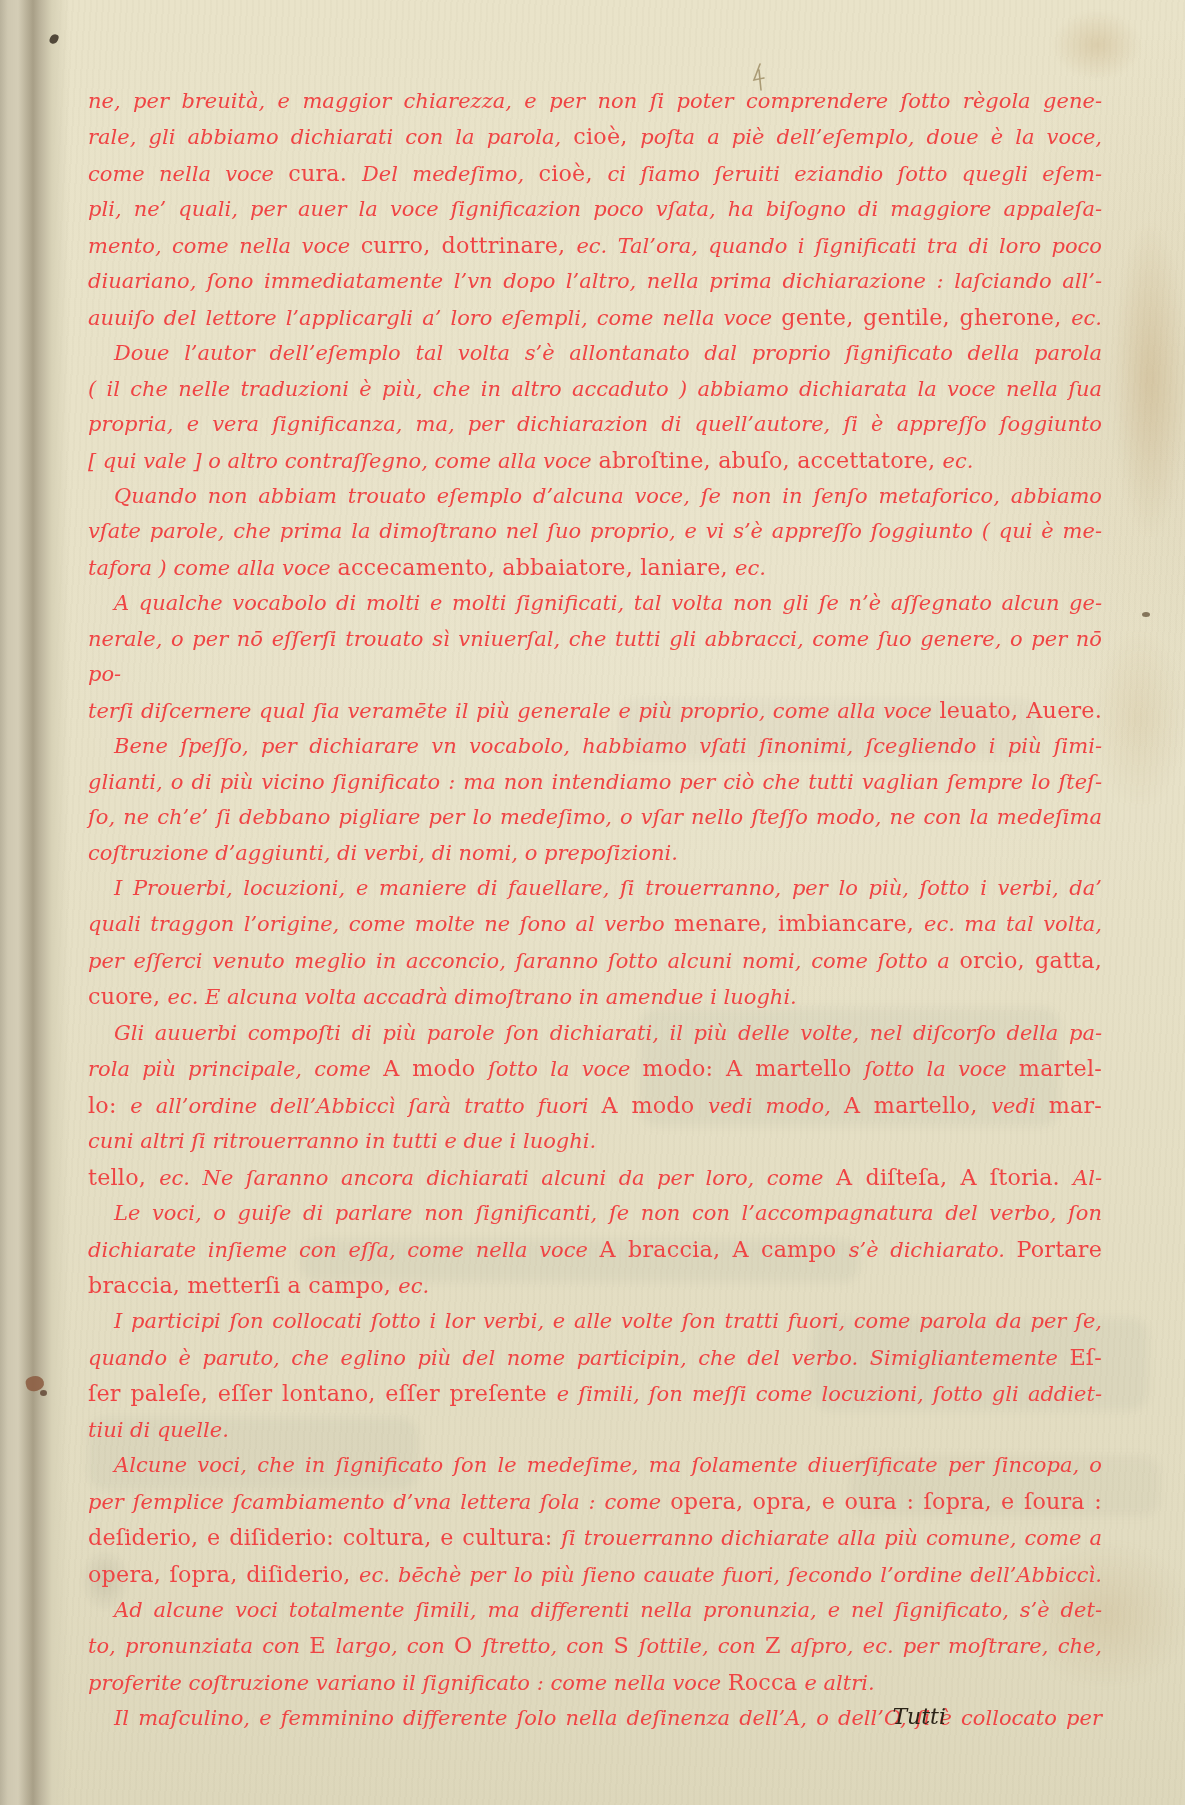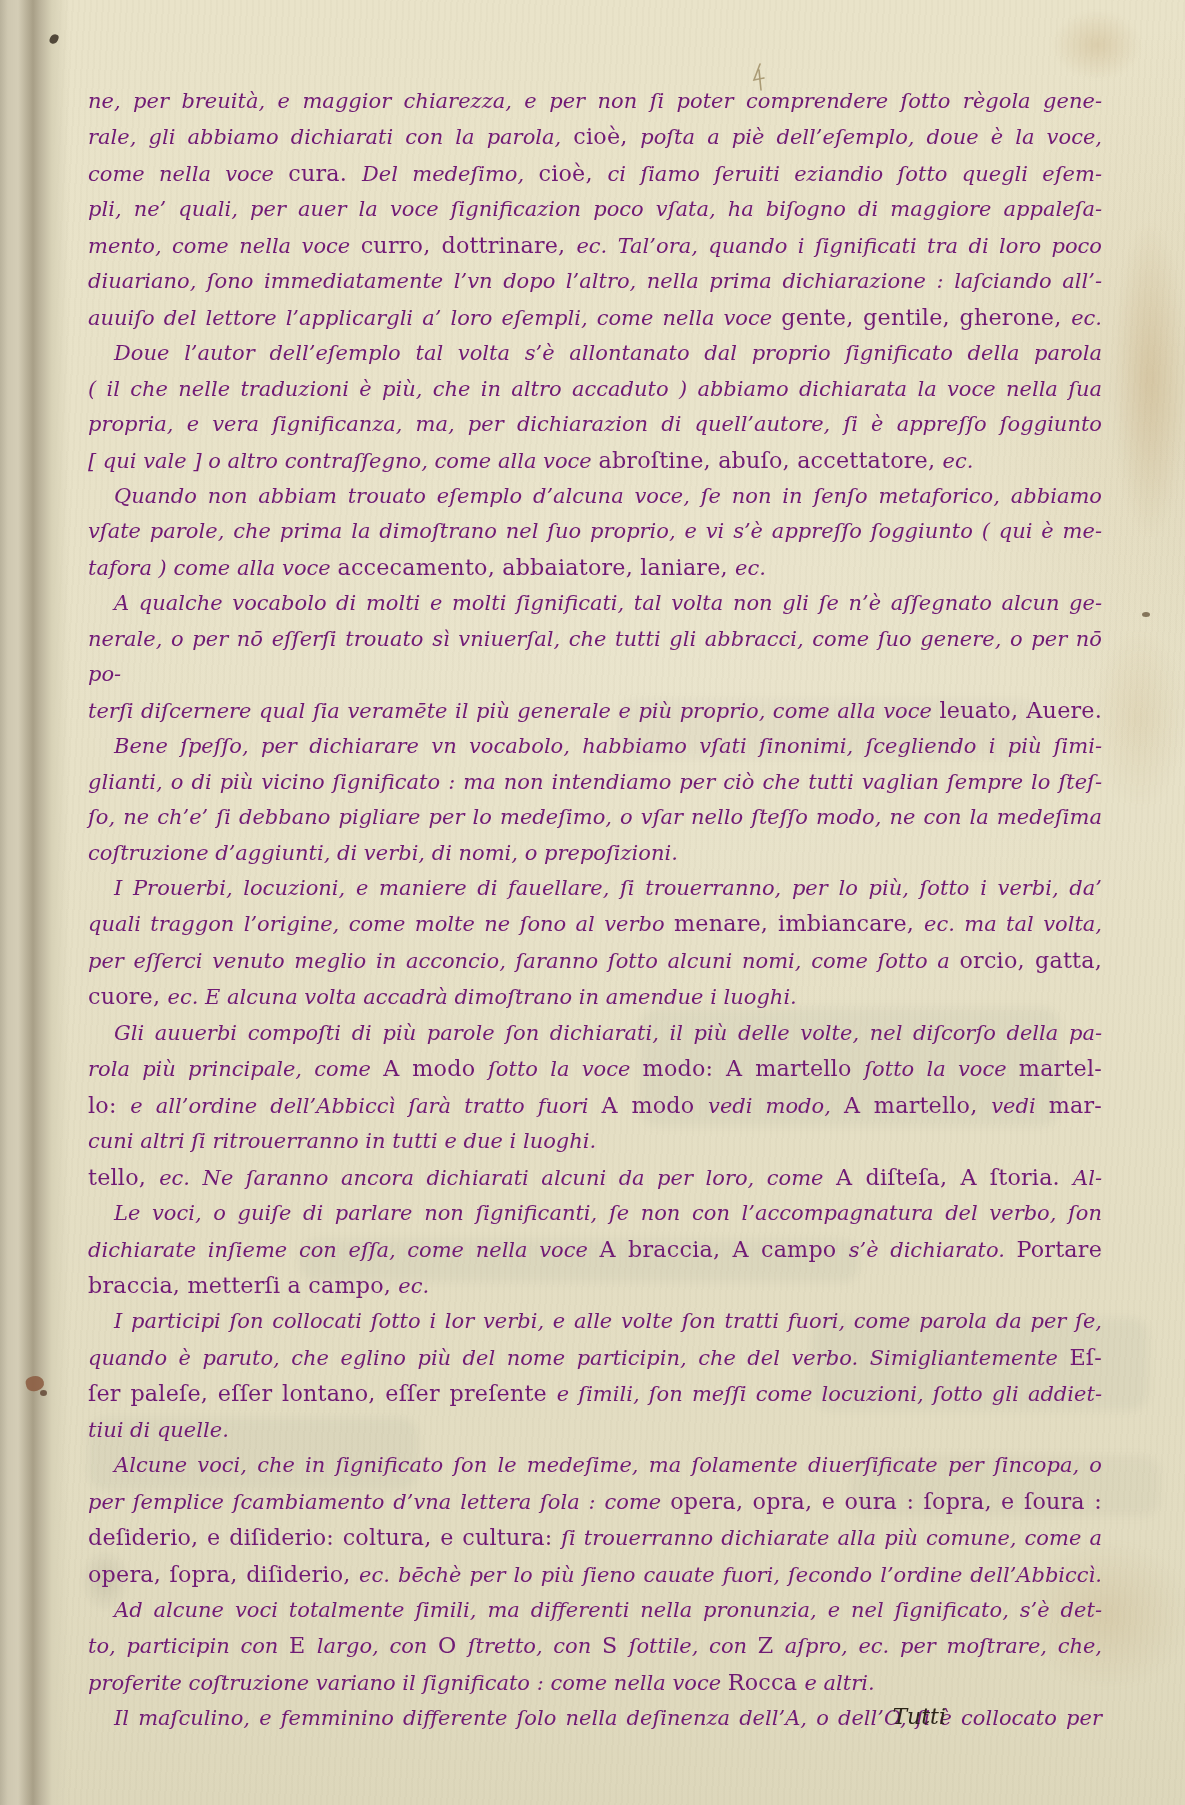--- a/index.html
+++ b/index.html
@@ -14,21 +14,21 @@
   }
   .edge-left{
     position:absolute;left:0;top:0;width:72px;height:1805px;pointer-events:none;
     background:linear-gradient(90deg,
       #b9b29c 0px,#cfc8b1 8px,#d4cdb6 18px,#bcb49c 26px,
       #a89f87 33px,#beb69e 41px,#d8d2b7 52px,rgba(226,220,196,0) 70px);
   }
   .text-block{
     position:absolute;left:88px;top:84px;width:1014px;
     font-size:21px;font-style:italic;line-height:35.45px;
-    color:#701a75;
+    color:#ef4444;
     text-rendering:optimizeLegibility;
   }
   .line{display:block;text-align:justify;text-align-last:justify;white-space:normal;}
   .line.short{text-align-last:left;}
   .line.ind{text-indent:26px;}
   .ro{font-style:normal;font-size:1.06em;letter-spacing:0.2px;}
   .it{}
   .catchword{
     position:absolute;left:104px;top:1704px;width:1014px;
     font-size:22px;font-style:italic;color:#2b2418;
@@ -117,20 +117,20 @@
     <div class="line short"><span class="ro">braccia, metterſi a campo, </span><span class="it">ec.</span></div>
     <div class="line full ind"><span class="it">I participi ſon collocati ſotto i lor verbi, e alle volte ſon tratti fuori, come parola da per ſe,</span></div>
     <div class="line full"><span class="it">quando è paruto, che eglino più del nome participin, che del verbo. Simigliantemente </span><span class="ro">Eſ-</span></div>
     <div class="line full"><span class="ro">ſer paleſe, eſſer lontano, eſſer preſente </span><span class="it">e ſimili, ſon meſſi come locuzioni, ſotto gli addiet-</span></div>
     <div class="line short"><span class="it">tiui di quelle.</span></div>
     <div class="line full ind"><span class="it">Alcune voci, che in ſignificato ſon le medeſime, ma ſolamente diuerſificate per ſincopa, o</span></div>
     <div class="line full"><span class="it">per ſemplice ſcambiamento d’vna lettera ſola : come </span><span class="ro">opera, opra, e oura : ſopra, e ſoura :</span></div>
     <div class="line full"><span class="ro">deſiderio, e diſiderio: coltura, e cultura: </span><span class="it">ſi trouerranno dichiarate alla più comune, come a</span></div>
     <div class="line full"><span class="ro">opera, ſopra, diſiderio, </span><span class="it">ec. bēchè per lo più ſieno cauate fuori, ſecondo l’ordine dell’Abbiccì.</span></div>
     <div class="line full ind"><span class="it">Ad alcune voci totalmente ſimili, ma differenti nella pronunzia, e nel ſignificato, s’è det-</span></div>
-    <div class="line full"><span class="it">to, participin con </span><span class="ro">E </span><span class="it">largo, con </span><span class="ro">O </span><span class="it">ſtretto, con </span><span class="ro">S </span><span class="it">ſottile, con </span><span class="ro">Z </span><span class="it">aſpro, ec. per moſtrare, che,</span></div>
+    <div class="line full"><span class="it">to, pronunziata con </span><span class="ro">E </span><span class="it">largo, con </span><span class="ro">O </span><span class="it">ſtretto, con </span><span class="ro">S </span><span class="it">ſottile, con </span><span class="ro">Z </span><span class="it">aſpro, ec. per moſtrare, che,</span></div>
     <div class="line short"><span class="it">proferite coſtruzione variano il ſignificato : come nella voce </span><span class="ro">Rocca </span><span class="it">e altri.</span></div>
     <div class="line full ind"><span class="it">Il maſculino, e femminino differente ſolo nella deſinenza dell’A, o dell’O, ſi è collocato per</span></div>
   </div>
 
 <div class="catchword">
   <span>Tutti</span>
 </div>
 
 </body></html>

